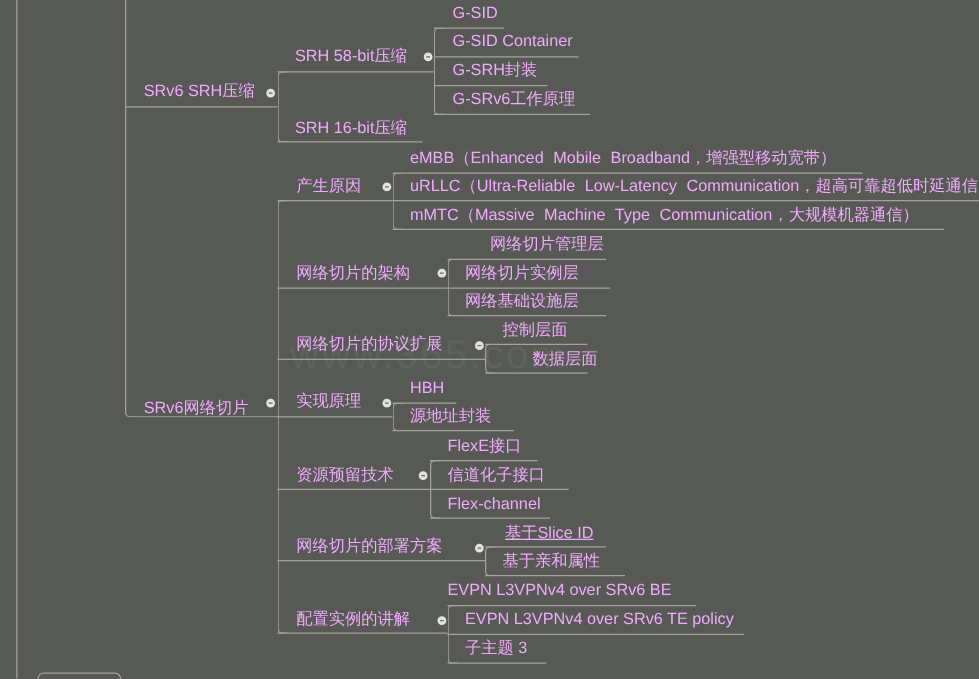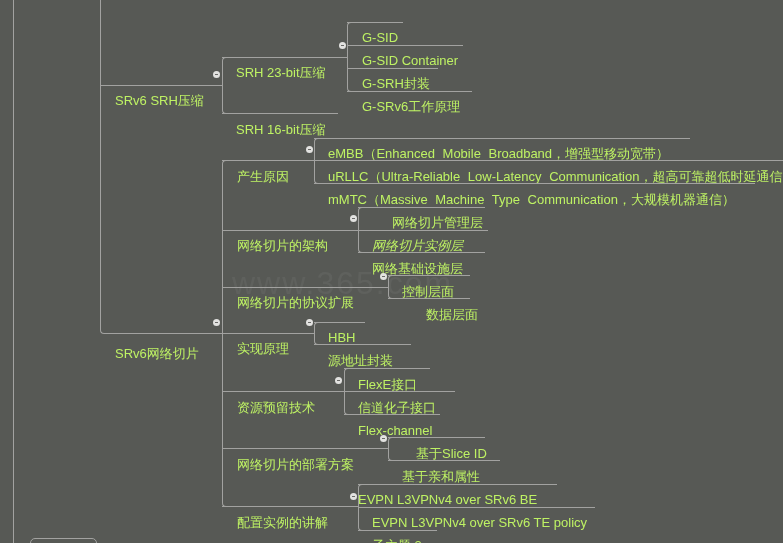--- a/index.html
+++ b/index.html
@@ -2,22 +2,22 @@
 <html><head>
 <meta charset="utf-8">
 <style>
   html, body { margin:0; padding:0; }
   body {
     width:783px; height:543px; overflow:hidden; position:relative;
     background:#575955;
     font-family:"Liberation Sans", "DejaVu Sans", sans-serif;
   }
   .t {
-    position:absolute; color:#bef264; font-size:13px; line-height:16px;
-    white-space:nowrap; font-family:"Liberation Sans", "DejaVu Sans", sans-serif;margin-top:28px;
+    position:absolute; color:#f0abfc; font-size:13px; line-height:16px;
+    white-space:nowrap; font-family:"Liberation Sans", "DejaVu Sans", sans-serif;
   }
   .t.wide { word-spacing:4px; }
   .u { position:absolute; height:1px; background:#a2a2a0; }
   .v { position:absolute; width:1px; background:#a2a2a0; }
   .b {
     position:absolute; box-sizing:border-box; width:8px;
     border:1px solid #a2a2a0; border-right:none; border-radius:4px 0 0 4px;
   }
   .dot {
     position:absolute; width:7px; height:7px; border-radius:50%;
@@ -47,21 +47,21 @@
 
 <div class="v" style="left:13px;top:0;height:543px;"></div>
 <div class="root-bracket"></div>
 <div class="next-box"></div>
 
 <div class="t" style="left:115px;top:65px;">SRv6 SRH压缩</div>
 <div class="dot" style="left:212.5px;top:70.5px;"></div>
 <div class="u" style="left:100px;top:85px;width:122px;"></div>
 <div class="b" style="left:222px;top:57px;height:57px;"></div>
 
-<div class="t" style="left:236px;top:37px;">SRH 23-bit压缩</div>
+<div class="t" style="left:236px;top:37px;">SRH 58-bit压缩</div>
 <div class="dot" style="left:338.5px;top:41.5px;"></div>
 <div class="u" style="left:222px;top:57px;width:125px;"></div>
 <div class="b" style="left:347px;top:22px;height:70px;"></div>
 
 <div class="t" style="left:362px;top:2px;">G-SID</div>
 <div class="u" style="left:347px;top:22px;width:56px;"></div>
 <div class="t" style="left:362px;top:25px;">G-SID Container</div>
 <div class="u" style="left:347px;top:45px;width:116px;"></div>
 <div class="t" style="left:362px;top:48px;">G-SRH封装</div>
 <div class="u" style="left:347px;top:68px;width:91px;"></div>
@@ -85,21 +85,21 @@
 <div class="u" style="left:314px;top:160px;width:480px;"></div>
 <div class="t wide" style="left:328px;top:164px;text-align:right;">mMTC（Massive Machine Type Communication，大规模机器通信）</div>
 <div class="u" style="left:314px;top:183px;width:441px;"></div>
 
 <div class="t" style="left:237px;top:210px;">网络切片的架构</div>
 <div class="dot" style="left:349.5px;top:215px;"></div>
 <div class="u" style="left:222px;top:230px;width:136px;"></div>
 <div class="b" style="left:358px;top:207px;height:46px;"></div>
 <div class="t" style="left:392px;top:187px;">网络切片管理层</div>
 <div class="u" style="left:358px;top:207px;width:127px;"></div>
-<div class="t" style="left:372px;top:210px;font-style:italic;">网络切片实例层</div>
+<div class="t" style="left:372px;top:210px;">网络切片实例层</div>
 <div class="u" style="left:358px;top:230px;width:130px;"></div>
 <div class="t" style="left:372px;top:233px;">网络基础设施层</div>
 <div class="u" style="left:358px;top:252px;width:127px;"></div>
 
 <div class="t" style="left:237px;top:267px;">网络切片的协议扩展</div>
 <div class="dot" style="left:379.5px;top:273px;"></div>
 <div class="u" style="left:222px;top:287px;width:166px;"></div>
 <div class="b" style="left:388px;top:275px;height:24px;"></div>
 <div class="t" style="left:402px;top:256px;">控制层面</div>
 <div class="u" style="left:388px;top:275px;width:82px;"></div>
@@ -123,21 +123,21 @@
 <div class="u" style="left:344px;top:368px;width:86px;"></div>
 <div class="t" style="left:358px;top:372px;">信道化子接口</div>
 <div class="u" style="left:344px;top:391px;width:111px;"></div>
 <div class="t" style="left:358px;top:395px;">Flex-channel</div>
 <div class="u" style="left:344px;top:414px;width:96px;"></div>
 
 <div class="t" style="left:237px;top:429px;">网络切片的部署方案</div>
 <div class="dot" style="left:379.5px;top:434.5px;"></div>
 <div class="u" style="left:222px;top:448px;width:166px;"></div>
 <div class="b" style="left:388px;top:437px;height:24px;"></div>
-<div class="t" style="left:416px;top:418px;">基于Slice ID</div>
+<div class="t" style="left:404px;top:418px;text-decoration:underline;">基于Slice ID</div>
 <div class="u" style="left:388px;top:437px;width:97px;"></div>
 <div class="t" style="left:402px;top:441px;">基于亲和属性</div>
 <div class="u" style="left:388px;top:460px;width:112px;"></div>
 
 <div class="t" style="left:237px;top:487px;">配置实例的讲解</div>
 <div class="dot" style="left:349.5px;top:493px;"></div>
 <div class="u" style="left:222px;top:506px;width:136px;"></div>
 <div class="b" style="left:358px;top:484px;height:47px;"></div>
 <div class="t" style="left:358px;top:464px;">EVPN L3VPNv4 over SRv6 BE</div>
 <div class="u" style="left:358px;top:484px;width:199px;"></div>

